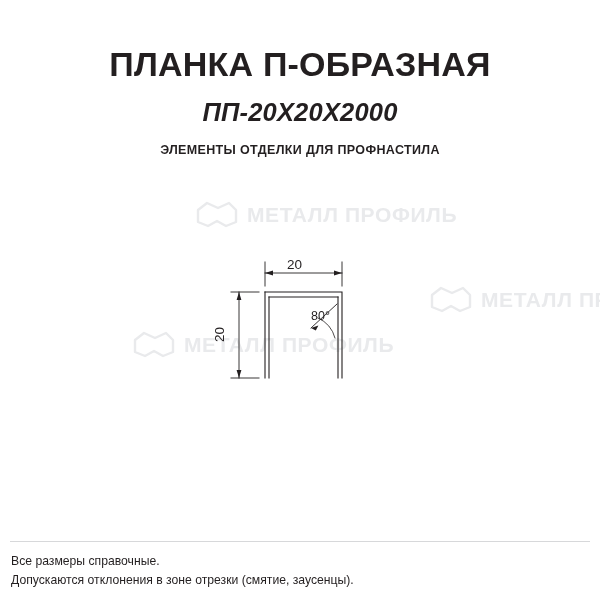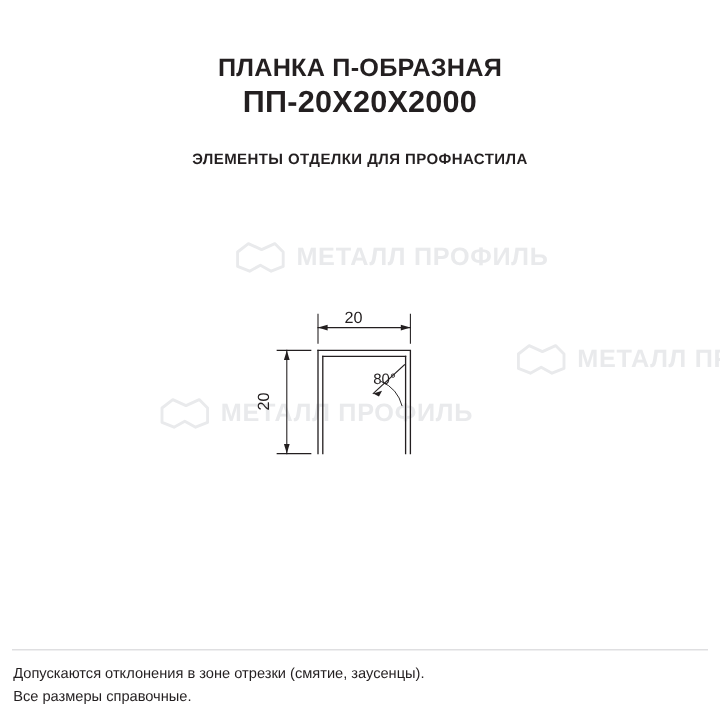--- a/index.html
+++ b/index.html
@@ -23,39 +23,40 @@
 
   
   .header {
     position: absolute;
     left: 0;
     top: 44px;
     width: 600px;
     text-align: center;
   }
   .title-main {
-    font-size: 21px;
+    font-size: 34px;
     font-weight: bold;
     letter-spacing: 0.2px;
     line-height: 1.22;
     white-space: nowrap;
   }
   .title-sub {
     font-size: 25.5px;
     font-weight: bold;
     letter-spacing: 0.2px;
     line-height: 1.22;
-    margin-top: 0;
-    white-space: nowrap;
+    margin-top: 12px;
+    white-space: nowrap;
+    font-style: italic;
   }
   .title-caption {
     font-size: 12.5px;
     font-weight: bold;
     letter-spacing: 0.35px;
-    margin-top: 25px;
+    margin-top: 14px;
     color: #231f20;
     white-space: nowrap;
   }
 
   
   .watermark {
     position: absolute;
     display: flex;
     align-items: center;
     gap: 9px;
@@ -185,17 +186,17 @@
       <path d="M335 338 A 30 30 0 0 0 318 318" stroke-width="0.8"></path>
     </g>
   </svg>
 
   <div class="dim-label dim-top">20</div>
   <div class="dim-label dim-left">20</div>
   <div class="dim-label dim-angle">80°</div>
 
   <div class="footer-rule"></div>
   <div class="footer">
+    <div>Все размеры справочные.</div>
     <div>Допускаются отклонения в зоне отрезки (смятие, заусенцы).</div>
-    <div>Все размеры справочные.</div>
   </div>
 
 </div>
 
 </body></html>

